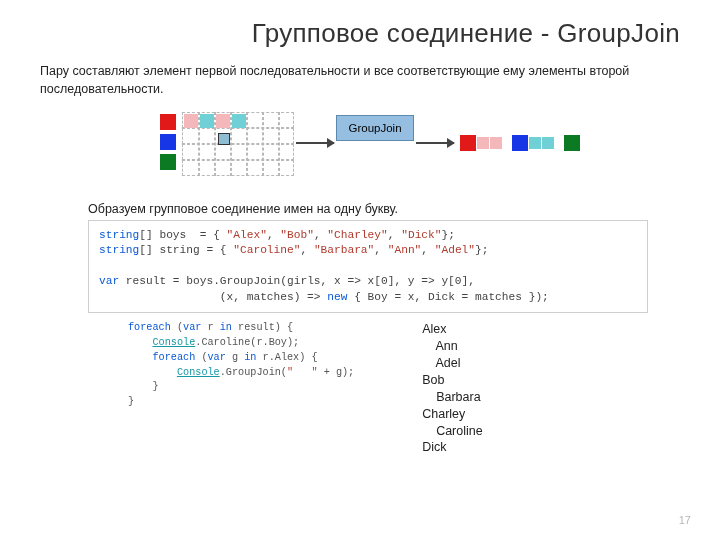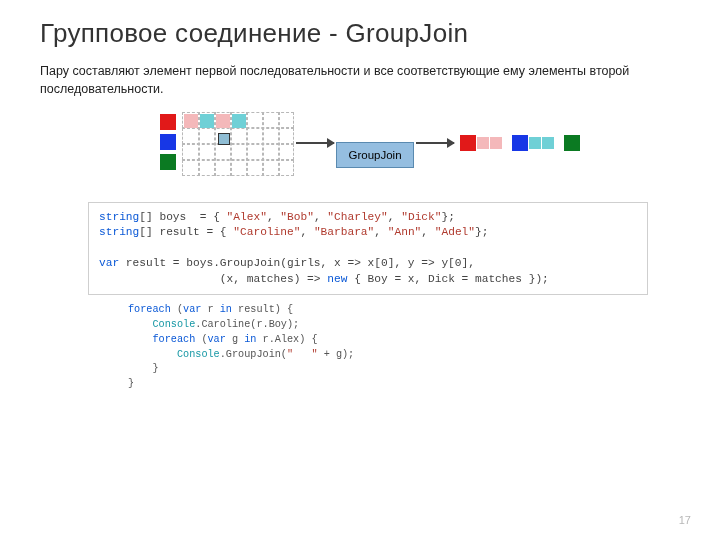--- a/index.html
+++ b/index.html
@@ -7,21 +7,21 @@
     margin: 0;
     width: 720px;
     height: 540px;
     background: #fff;
     font-family: Arial, Helvetica, sans-serif;
     color: #222;
     position: relative;
     overflow: hidden;
   }
   .slide { padding: 18px 40px 10px 40px; height:100%; position:relative; }
-  .title { font-size: 26px; font-weight: 400; color: #333; margin: 0 0 14px 0; letter-spacing: .3px; }
+  .title { font-size: 26px; font-weight: 400; color: #333; margin: 0 0 14px 0; letter-spacing: .3px; text-align: right; }
   .subtitle { font-size: 12.5px; line-height: 1.4; margin: 6px 0 10px 0; }
   .diagram-wrap { position: relative; width: 100%; height: 80px; margin: 4px 0 14px 0; }
   .diagram { position:absolute; left:120px; top:0; width: 460px; height: 80px; }
   .sq { position:absolute; width:16px; height:16px; }
   .sq.sm { width:12px; height:12px; }
   .grid { position:absolute; border:1px dashed #b8b8b8; }
   .arrow { position:absolute; height:2px; background:#444; }
   .arrow::after{
     content:""; position:absolute; right:-1px; top:-4px;
     border-left:8px solid #444; border-top:5px solid transparent; border-bottom:5px solid transparent;
@@ -40,21 +40,21 @@
     border: 1px solid #cfcfcf;
     background:#fff;
     padding: 7px 10px;
     font-family: Consolas, "Courier New", monospace;
     font-size: 11.2px;
     line-height: 1.38;
     color:#444;
     white-space: pre;
   }
   .tk-kw   { color:#0a58d6; }
-  .tk-type { color:#1798a5; }
+  .tk-type { color:#1798a5;text-decoration:underline; }
   .tk-str  { color:#b03a2e; }
 
   .columns { display:flex; gap:28px; margin: 6px 0 0 88px; align-items:flex-start; }
   .loop-code{
     font-family: Consolas, "Courier New", monospace;
     font-size: 10.2px;
     line-height: 1.45;
     color:#555;
     white-space: pre;
   }
@@ -96,49 +96,58 @@
 
       <div class="sq sm" style="left:24px; top:6px; width:14px;height:14px; background:#f4b8ba;"></div>
       <div class="sq sm" style="left:40px; top:6px; width:14px;height:14px; background:#6fd0d6;"></div>
       <div class="sq sm" style="left:56px; top:6px; width:14px;height:14px; background:#f4b8ba;"></div>
       <div class="sq sm" style="left:72px; top:6px; width:14px;height:14px; background:#6fd0d6;"></div>
 
       <div class="sq sm" style="left:58px; top:25px; width:12px;height:12px; background:#8fbdd4;border:1px solid #333;"></div>
 
       <div class="arrow" style="left:136px; top:34px; width:38px;"></div>
 
-      <div class="gj-box" style="left:176px; top:34px;">
+      <div class="gj-box" style="left:176px; top:7px;">
         <span>GroupJoin</span>
       </div>
 
       <div class="arrow" style="left:256px; top:34px; width:38px;"></div>
 
       <div class="sq" style="left:300px; top:27px; background:#e11919;"></div>
       <div class="sq sm" style="left:317px; top:29px; background:#f4b8ba; width:12px;height:12px;"></div>
       <div class="sq sm" style="left:330px; top:29px; background:#f4b8ba; width:12px;height:12px;"></div>
 
       <div class="sq" style="left:352px; top:27px; background:#1737e6;"></div>
       <div class="sq sm" style="left:369px; top:29px; background:#6fd0d6; width:12px;height:12px;"></div>
       <div class="sq sm" style="left:382px; top:29px; background:#6fd0d6; width:12px;height:12px;"></div>
 
       <div class="sq" style="left:404px; top:27px; background:#0b7a22;"></div>
     </div>
   </div>
 
+  <p class="subheading">Образуем групповое соединение имен на одну букву.</p>
 
   <div class="code-block"><span class="tk-kw">string</span><span>[] boys  = { </span><span class="tk-str">"Alex"</span>, <span class="tk-str">"Bob"</span>, <span class="tk-str">"Charley"</span>, <span class="tk-str">"Dick"</span><span>};</span>
-<span class="tk-kw">string</span><span>[] result = { </span><span class="tk-str">"Caroline"</span>, <span class="tk-str">"Barbara"</span>, <span class="tk-str">"Ann"</span>, <span class="tk-str">"Adel"</span><span>};</span>
+<span class="tk-kw">string</span><span>[] string = { </span><span class="tk-str">"Caroline"</span>, <span class="tk-str">"Barbara"</span>, <span class="tk-str">"Ann"</span>, <span class="tk-str">"Adel"</span><span>};</span>
 
 <span class="tk-kw">var</span><span> result = boys.GroupJoin(girls, x =&gt; x[0], y =&gt; y[0],</span>
 <span>                  (x, matches) =&gt; </span><span class="tk-kw">new</span><span> { Boy = x, Dick = matches });</span></div>
 
   <div class="columns">
     <div class="loop-code"><span class="tk-kw">foreach</span><span> (</span><span class="tk-kw">var</span><span> r </span><span class="tk-kw">in</span><span> result) {</span>
 <span>    </span><span class="tk-type">Console</span><span>.Caroline(r.Boy);</span>
 <span>    </span><span class="tk-kw">foreach</span><span> (</span><span class="tk-kw">var</span><span> g </span><span class="tk-kw">in</span><span> r.Alex) {</span>
 <span>        </span><span class="tk-type">Console</span><span>.GroupJoin(</span><span class="tk-str">"   "</span><span> + g);</span>
 <span>    }</span>
 <span>}</span></div>
 
+    <div class="output">Alex
+    Ann
+    Adel
+Bob
+    Barbara
+Charley
+    Caroline
+Dick</div>
   </div>
 
   <div class="pagenum">17</div>
 </div>
 
 </body></html>

